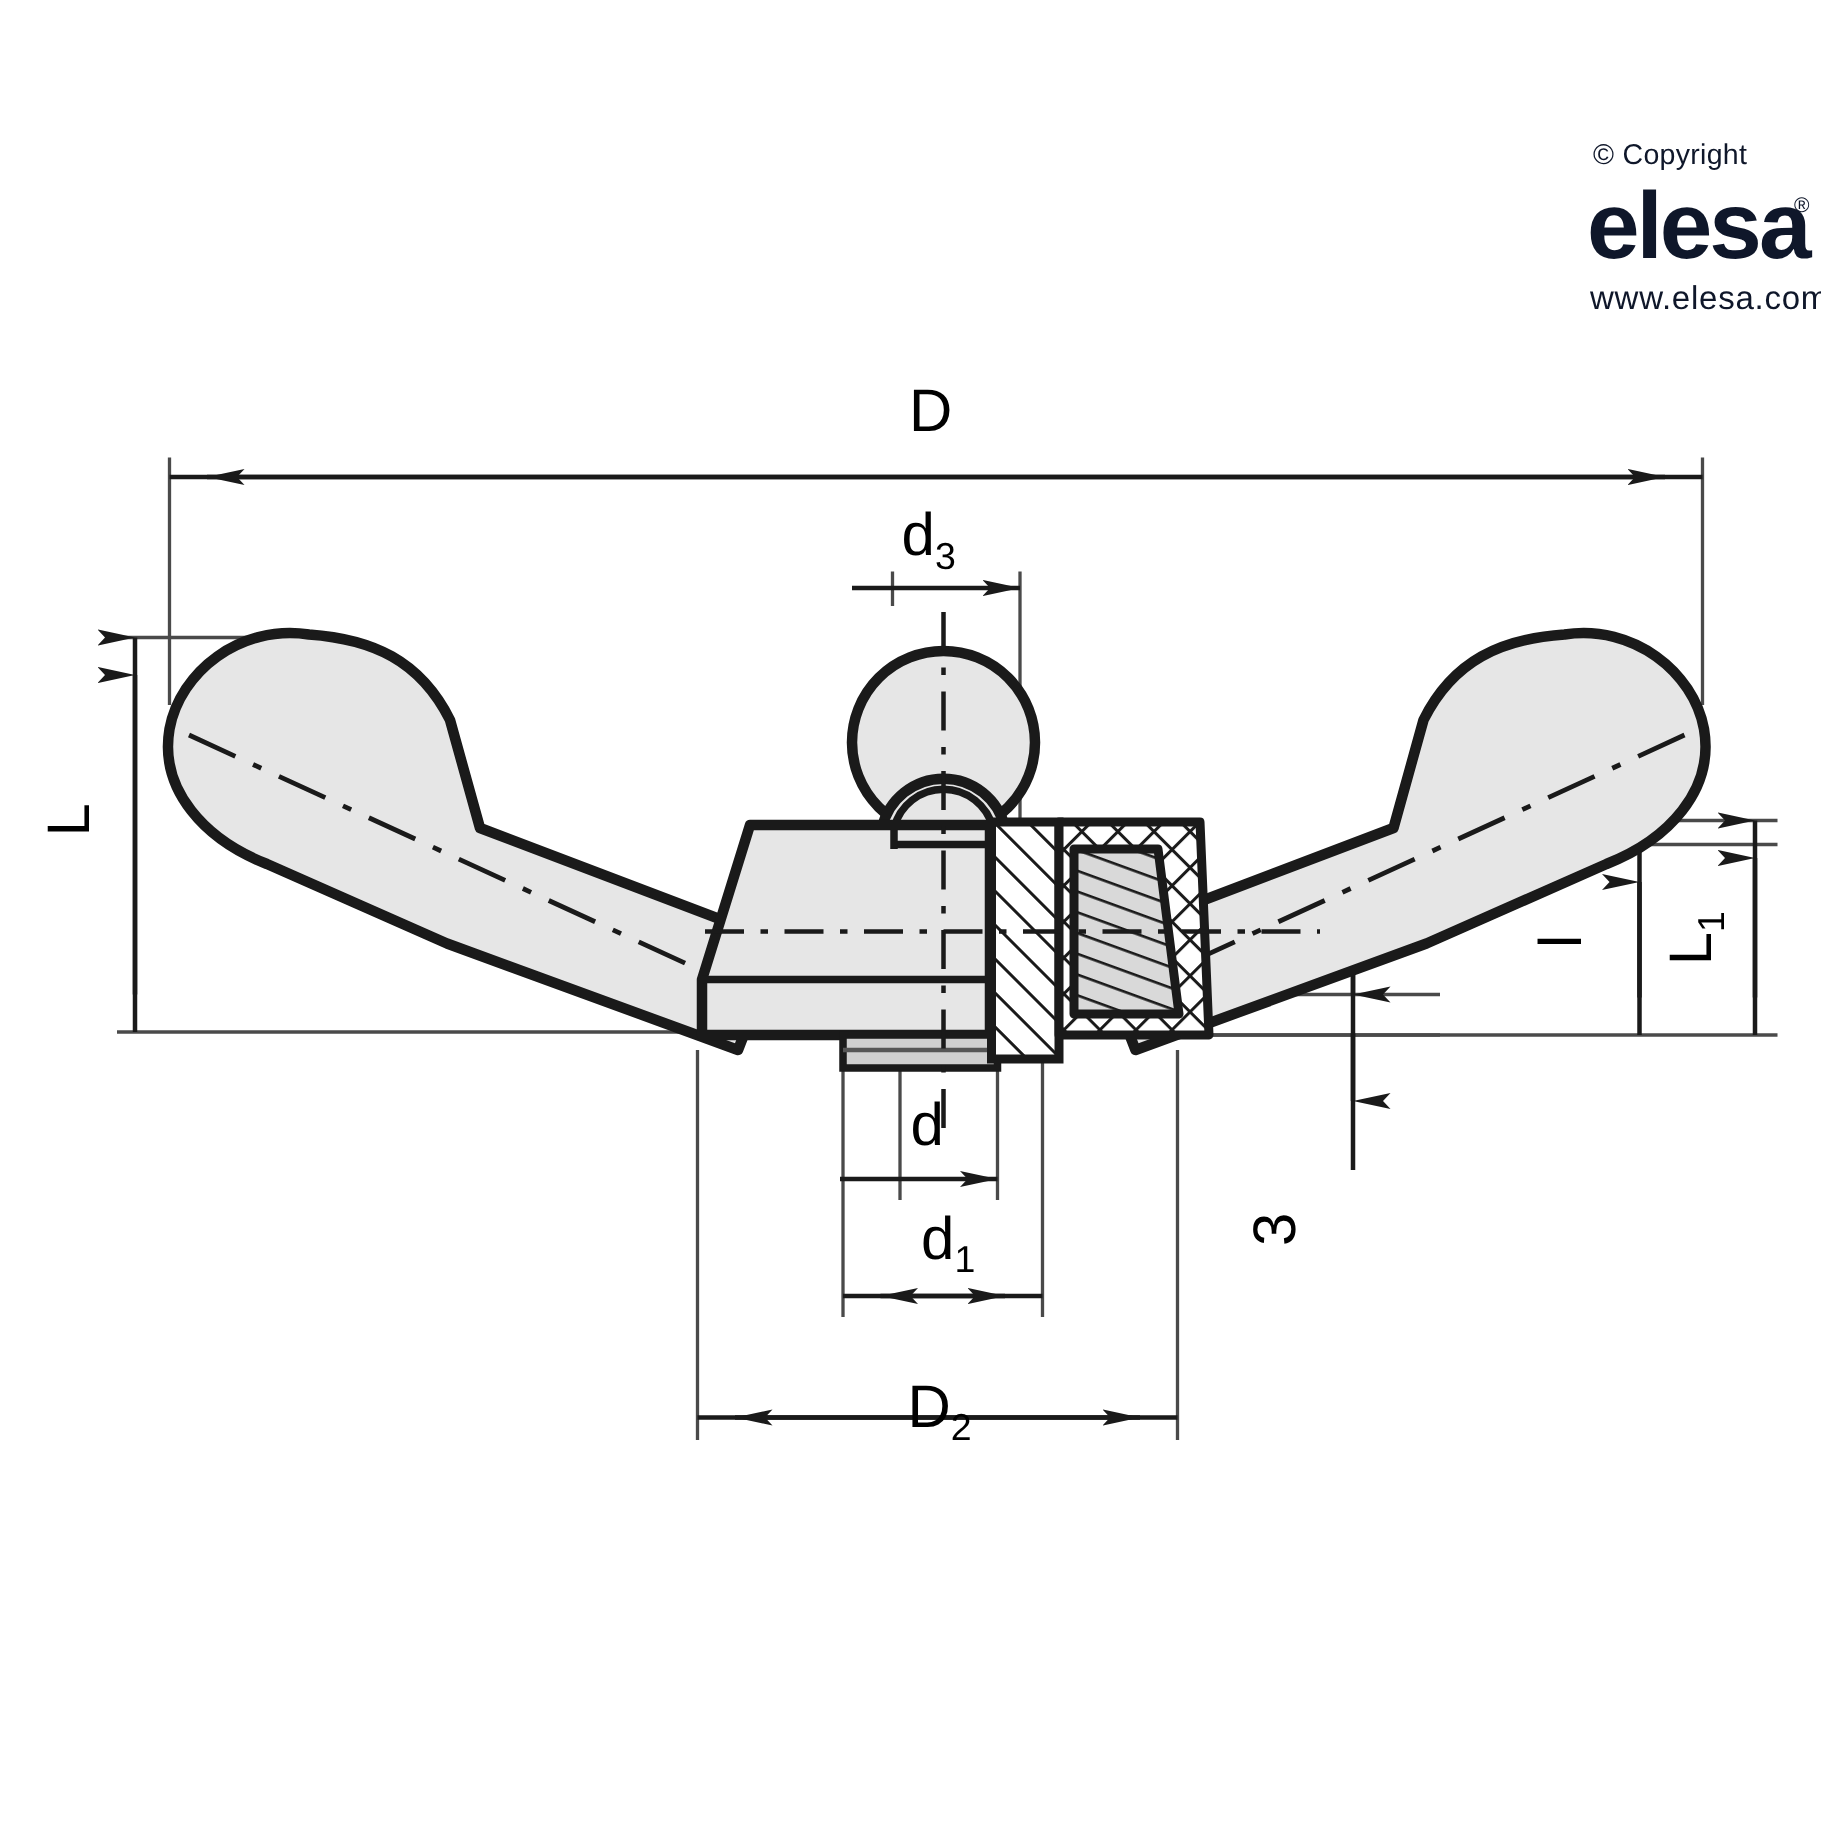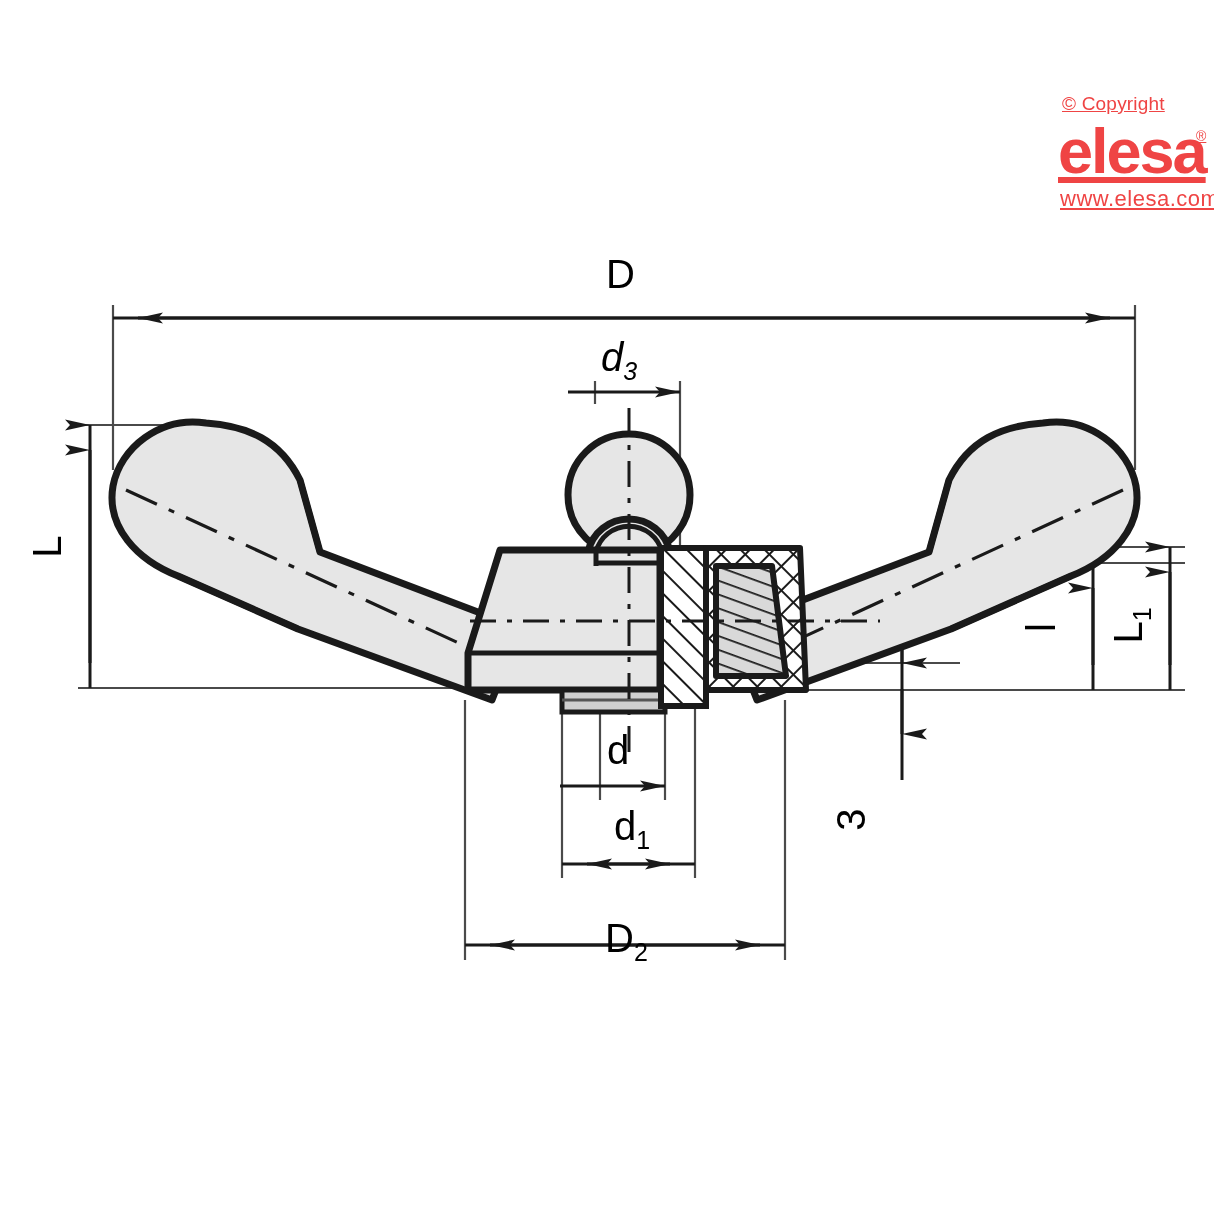--- a/index.html
+++ b/index.html
@@ -5,23 +5,22 @@
   html,body{margin:0;padding:0;background:#ffffff;}
   body{
     width:1214px;height:1214px;
     font-family:"Liberation Sans", sans-serif;
     overflow:hidden;
   }
   #stage{position:relative;width:1214px;height:1214px;background:#fff;}
   #drawing{position:absolute;left:0;top:0;width:1214px;height:1214px;}
   .wm{
     position:absolute;
-    color:#ef4444;
+    color:#0f172a;
     user-select:none;
-    text-decoration:underline;
   }
   #wm-copy{
     left:1062px;top:93px;
     font-size:19px;
     letter-spacing:0.2px;
   }
   #wm-logo{
     left:1058px;top:120px;
     font-size:63px;
     font-weight:bold;
@@ -225,21 +224,21 @@
       <g stroke="#1a1a1a" stroke-width="3" fill="none" stroke-dasharray="26 11 5 11">
         <line x1="629" y1="408" x2="629" y2="760"></line>
         <line x1="470" y1="621" x2="880" y2="621"></line>
       </g>
 
     </g>
   </svg>
 
   <div class="dimlabel" style="left:606px;top:252px;"><span>D</span></div>
 
-  <div class="dimlabel" style="left:601px;top:335px;font-style:italic;"><span>d</span><sub>3</sub></div>
+  <div class="dimlabel" style="left:601px;top:335px;"><span>d</span><sub>3</sub></div>
 
   <div class="dimlabel rot" style="left:36px;top:524px;"><span>L</span></div>
 
   <div class="dimlabel rot" style="left:1037px;top:605px;"><span>l</span></div>
 
   <div class="dimlabel rot" style="left:1113px;top:600px;"><span>L</span><sub>1</sub></div>
 
   <div class="dimlabel rot" style="left:840px;top:797px;"><span>3</span></div>
 
   <div class="dimlabel" style="left:607px;top:728px;"><span>d</span></div>

